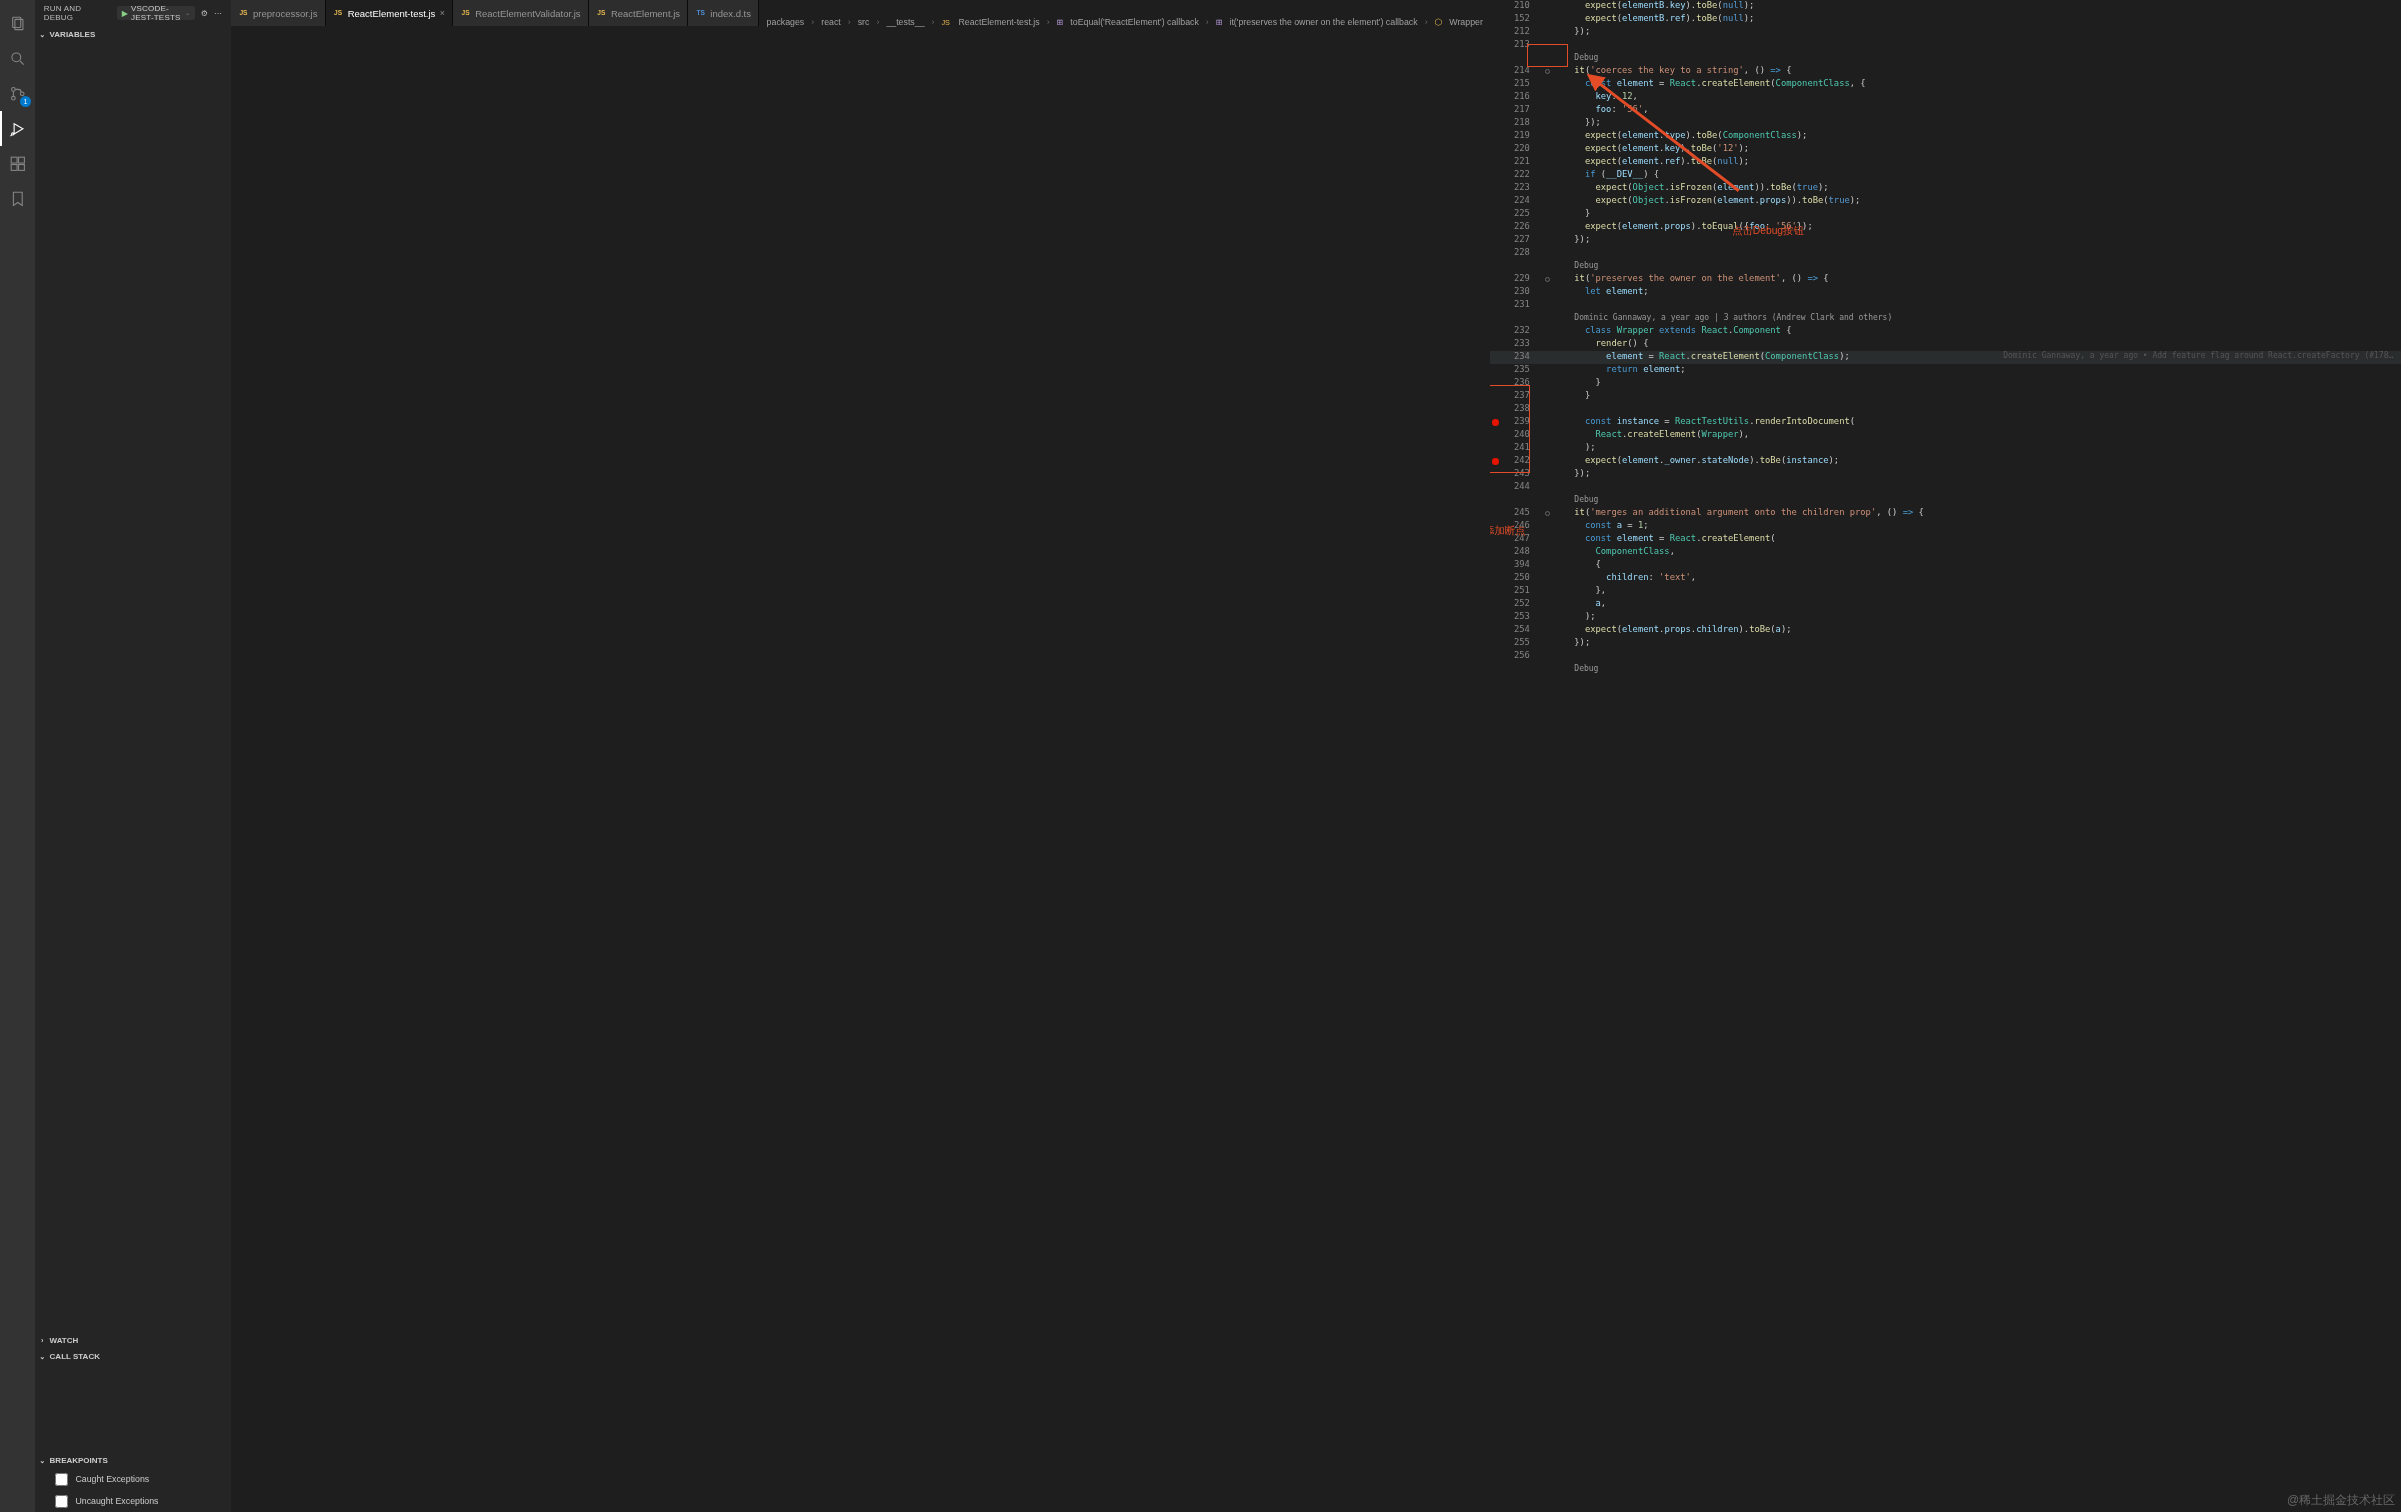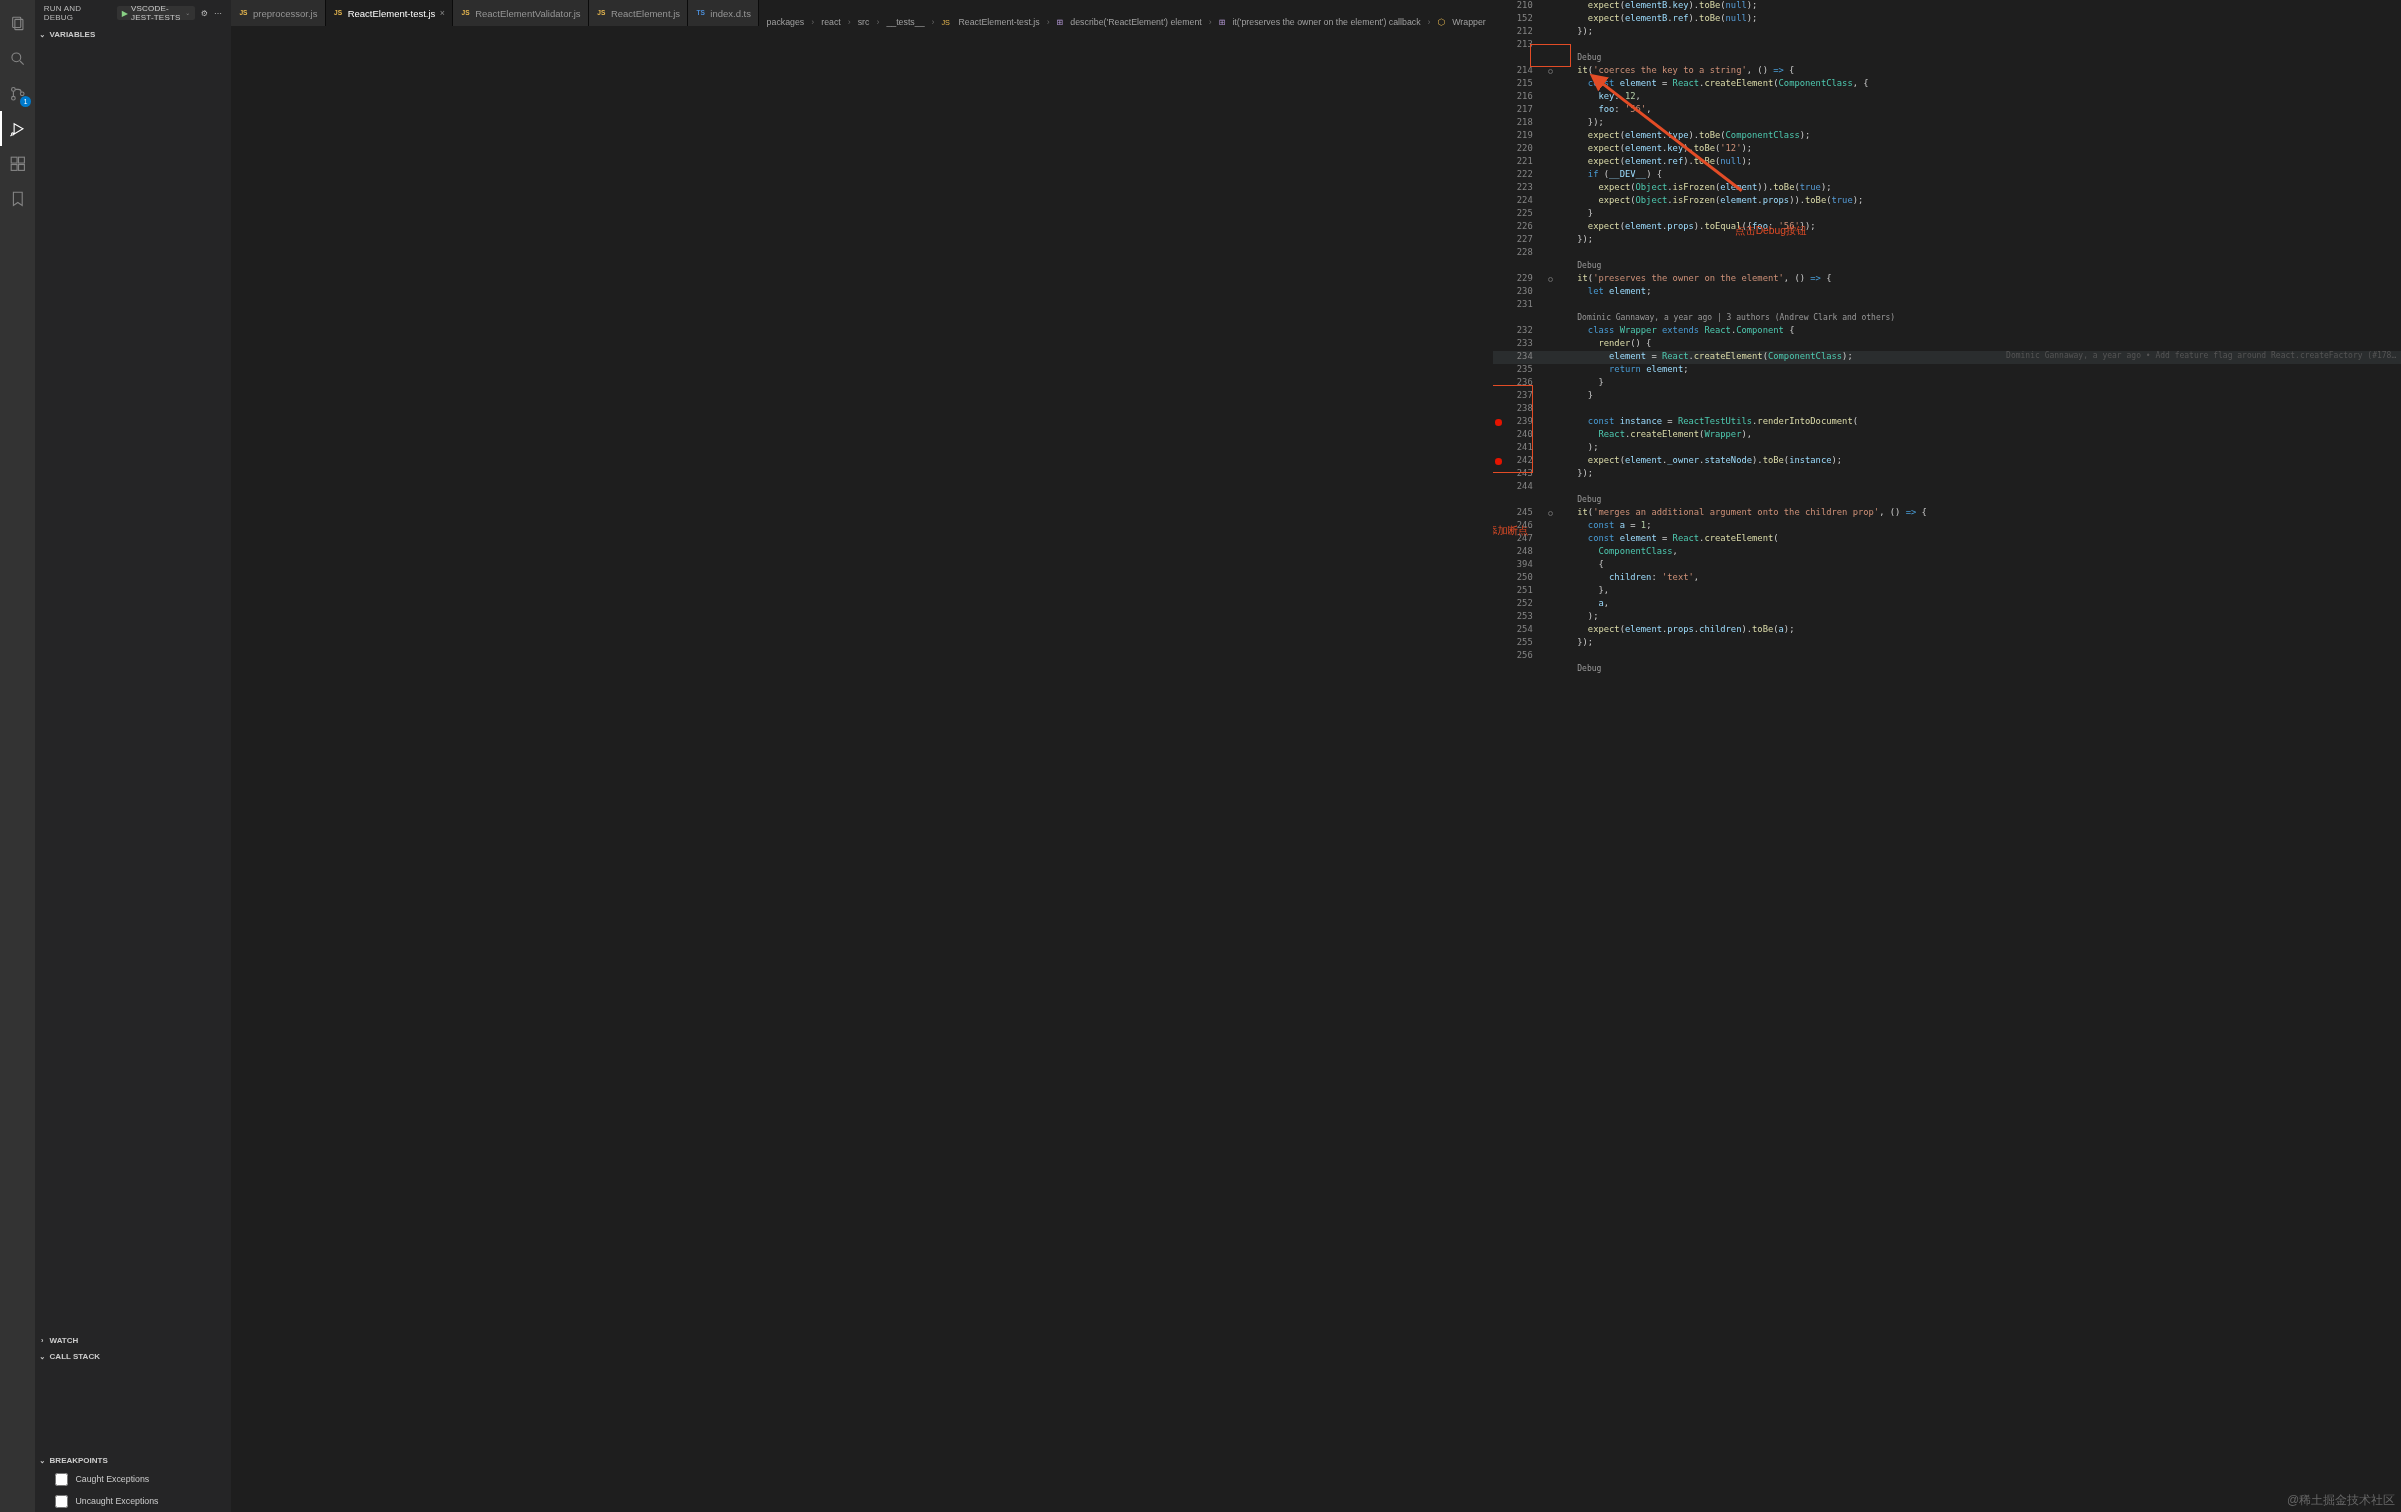--- a/index.html
+++ b/index.html
@@ -284,21 +284,21 @@
         <span>react</span>
         <span class="sep">›</span>
         <span>src</span>
         <span class="sep">›</span>
         <span>__tests__</span>
         <span class="sep">›</span>
         <span class="js-sm">JS</span>
         <span>ReactElement-test.js</span>
         <span class="sep">›</span>
         <span class="sym">⊞</span>
-        <span> describe('ReactElement') element</span>
+        <span> toEqual('ReactElement') callback</span>
         <span class="sep">›</span>
         <span class="sym">⊞</span>
         <span> it('preserves the owner on the element') callback</span>
         <span class="sep">›</span>
         <span class="wrap-sym">⬡</span>
         <span> Wrapper</span>
       </div>
     <div class="code-area" id="code">
         <div style="position: relative;">
           <div class="line"><div class="bp-col"></div><div class="gutter">210</div><div class="fold-col"></div><div class="code">      <span class="fn">expect</span>(<span class="vbl">elementB</span>.<span class="prop">key</span>).<span class="fn">toBe</span>(<span class="tr">null</span>);</div></div>

